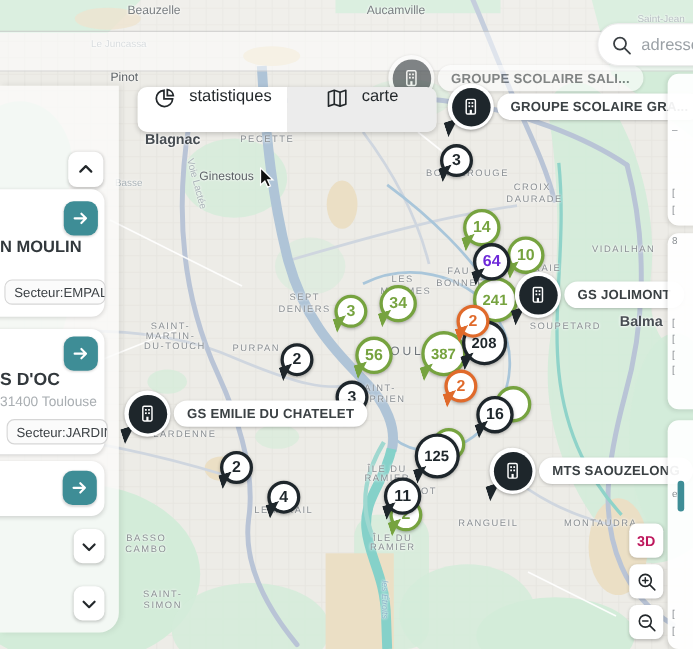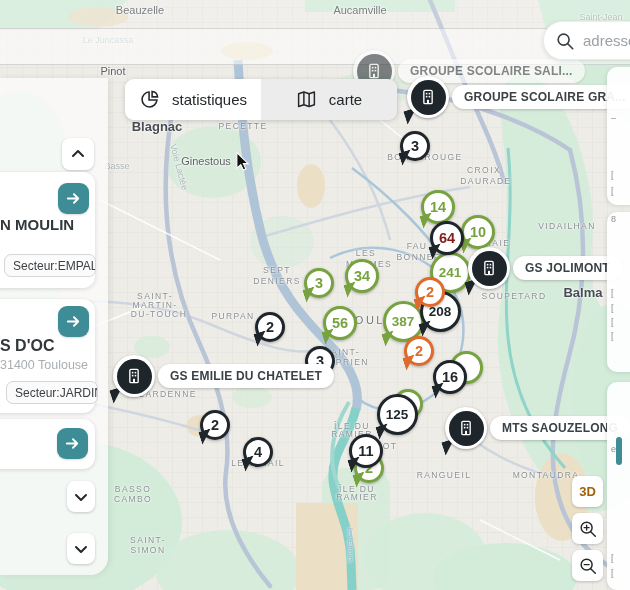--- a/index.html
+++ b/index.html
@@ -32,21 +32,21 @@
   .school .inner{position:absolute;inset:3.5px;border-radius:50%;background:#1e262b;
       display:flex;align-items:center;justify-content:center;}
   .school .tail{position:absolute;left:-2px;bottom:-5px;width:14px;height:14px;
       background:#1e262b;clip-path:polygon(0 0,100% 0,0 100%);transform:rotate(-18deg);}
   .pill{position:absolute;transform:translateY(-50%);background:#fff;border-radius:14px;
       padding:5px 12px;font-size:12px;font-weight:700;color:#3b4144;white-space:nowrap;
       box-shadow:0 1px 3px rgba(0,0,0,.22);letter-spacing:.2px;cursor:pointer;}
   
   #tabs{position:absolute;left:125px;top:79px;width:272px;height:41px;z-index:5;
       display:flex;border-radius:9px;overflow:hidden;box-shadow:0 1px 5px rgba(0,0,0,.18);}
-  .tab{flex:1;display:flex;align-items:center;justify-content:center;gap:12px;
+  .tab{flex:1;display:flex;justify-content:center;gap:12px;
       font-size:15px;color:#23282b;font-weight:500;cursor:pointer;}
   .tab.active{background:#fff;}
   .tab.inactive{background:#ececec;}
   
   #search{position:absolute;left:543px;top:21px;width:120px;height:37px;z-index:6;
       background:#fff;border:1px solid #ececec;border-radius:19px;
       box-shadow:0 1px 4px rgba(0,0,0,.12);display:flex;align-items:center;}
   #search .txt{margin-left:8px;font-size:15px;color:#9ba1a6;}
   #search svg{margin-left:11px;flex:0 0 auto;}
   
@@ -237,21 +237,21 @@
         <span>8</span>
       </div>
       <div class="cm" style="left: 354px; top: 453px; width: 30px; height: 30px; border: 3.5px solid rgb(118, 163, 63); color: rgb(118, 163, 63); font-size: 14.5px;">
         <div class="tail" style="background: rgb(118, 163, 63);"></div>
         <span>2</span>
       </div>
       <div class="cm" style="left: 400px; top: 131px; width: 30px; height: 30px; border: 3.5px solid rgb(30, 38, 43); color: rgb(30, 38, 43); font-size: 14.5px;">
         <div class="tail" style="background: rgb(30, 38, 43);"></div>
         <span>3</span>
       </div>
-      <div class="cm" style="left: 430px; top: 221px; width: 34px; height: 34px; border: 3.5px solid rgb(30, 38, 43); color: #7f1d1d; font-size: 14.5px;">
+      <div class="cm" style="left: 430px; top: 221px; width: 34px; height: 34px; border: 3.5px solid rgb(30, 38, 43); color: #6d28d9; font-size: 14.5px;">
         <div class="tail" style="background: rgb(30, 38, 43);"></div>
         <span>64</span>
       </div>
       <div class="cm" style="left: 419.5px; top: 290.5px; width: 41px; height: 41px; border: 3.5px solid rgb(30, 38, 43); color: rgb(30, 38, 43); font-size: 13.5px;">
         <div class="tail" style="background: rgb(30, 38, 43);"></div>
         <span>208</span>
       </div>
       <div class="cm" style="left: 255px; top: 312px; width: 30px; height: 30px; border: 3.5px solid rgb(30, 38, 43); color: rgb(30, 38, 43); font-size: 14.5px;">
         <div class="tail" style="background: rgb(30, 38, 43);"></div>
         <span>2</span>
@@ -452,21 +452,21 @@
       <span class="frag" style="top: 288px;">[</span>
       <span class="frag" style="top: 303px;">[</span>
       <span class="frag" style="top: 317px;">[</span>
       <span class="frag" style="top: 331px;">[</span>
       <span class="frag" style="top: 444px;">e</span>
       <span class="frag" style="top: 553px;">[</span>
       <span class="frag" style="top: 568px;">[</span>
     </div>
   <div id="teal-bar"></div>
 
-  <button class="sqbtn mapctl" style="top:476px;font-size:13px;font-weight:700;color:#a16207;border-radius:7px;">
+  <button class="sqbtn mapctl" style="top:476px;font-size:13px;font-weight:700;color:#be185d;border-radius:7px;">
     <span>3D</span>
   </button>
   <button class="sqbtn mapctl" style="top:513px;border-radius:7px;">
     <svg width="20" height="20" viewBox="0 0 22 22">
       <circle cx="9.5" cy="9.5" r="6" fill="none" stroke="#23282b" stroke-width="1.6"></circle>
       <line x1="14" y1="14" x2="19" y2="19" stroke="#23282b" stroke-width="1.6" stroke-linecap="round"></line>
       <path d="M9.5 6.8 V12.2 M6.8 9.5 H12.2" stroke="#23282b" stroke-width="1.5" stroke-linecap="round"></path>
     </svg>
   </button>
   <button class="sqbtn mapctl" style="top:550px;border-radius:7px;">

